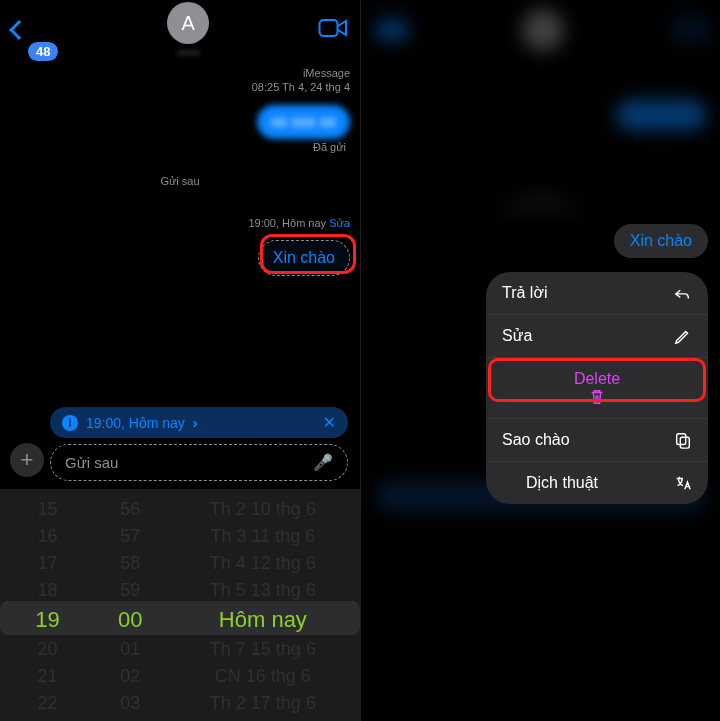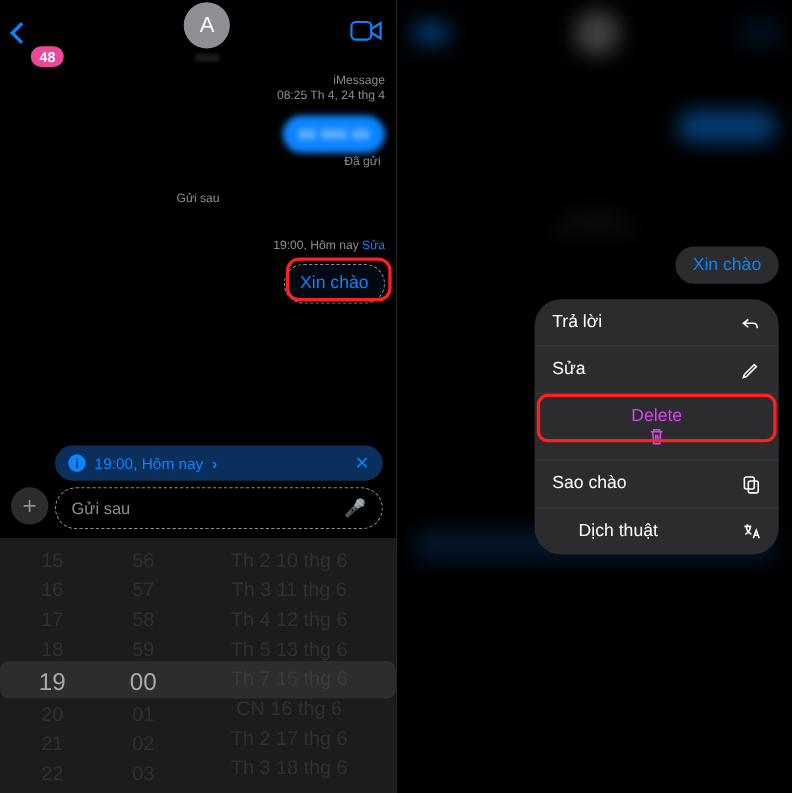--- a/index.html
+++ b/index.html
@@ -34,21 +34,21 @@
     color: #0a84ff;
     gap: 2px;
   }
   .chev-left {
     width: 14px; height: 14px;
     border-left: 3px solid #0a84ff;
     border-bottom: 3px solid #0a84ff;
     transform: rotate(45deg);
   }
   .badge {
-    background: #ec4899;
+    background: #3b82f6;
     color: #fff;
     border-radius: 12px;
     padding: 2px 8px;
     font-size: 13px;
     font-weight: 600;
     margin-top: 42px;
   }
   .avatar {
     width: 42px; height: 42px;
     border-radius: 50%;
@@ -156,21 +156,21 @@
 
   
   .picker {
     position:absolute;left:0;right:0;bottom:0;height:232px;
     background:#1c1c1e;color:#555;
     display:flex;
     padding: 0 6px;
   }
   .picker-col { flex:1; display:flex;flex-direction:column;align-items:center;gap:6px;padding-top:10px;font-size:18px; }
   .picker-col span { opacity:.35; }
-  .picker-col .sel { color:#a3a3a3;opacity:1;font-size:22px;font-weight:400; }
+  .picker-col .sel { color:#84cc16;opacity:1;font-size:22px;font-weight:400; }
   .picker-sel-bar {
     position:absolute;left:0;right:0;top:112px;height:34px;
     background:rgba(255,255,255,.08);border-radius:8px;
   }
   .picker .wide { flex: 2.2; }
 
   
   .blur-bg {
     position:absolute;inset:0;
     filter: blur(9px) brightness(.45);
@@ -282,20 +282,21 @@
         <span>01</span>
         <span>02</span>
         <span>03</span>
         <span>04</span>
       </div>
     <div class="picker-col wide">
         <span>Th 2 10 thg 6</span>
         <span>Th 3 11 thg 6</span>
         <span>Th 4 12 thg 6</span>
         <span>Th 5 13 thg 6</span>
+        <span class="sel">Hôm nay</span>
         <span>Th 7 15 thg 6</span>
         <span>CN 16 thg 6</span>
         <span>Th 2 17 thg 6</span>
         <span>Th 3 18 thg 6</span>
       </div>
   </div>
 </div>
 
 <div class="pane">
   <div class="blur-bg">

